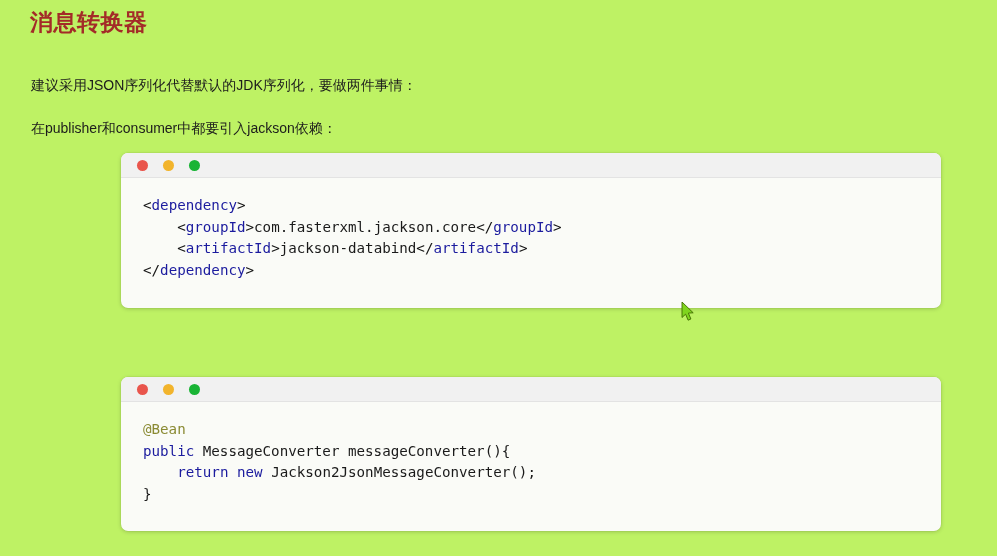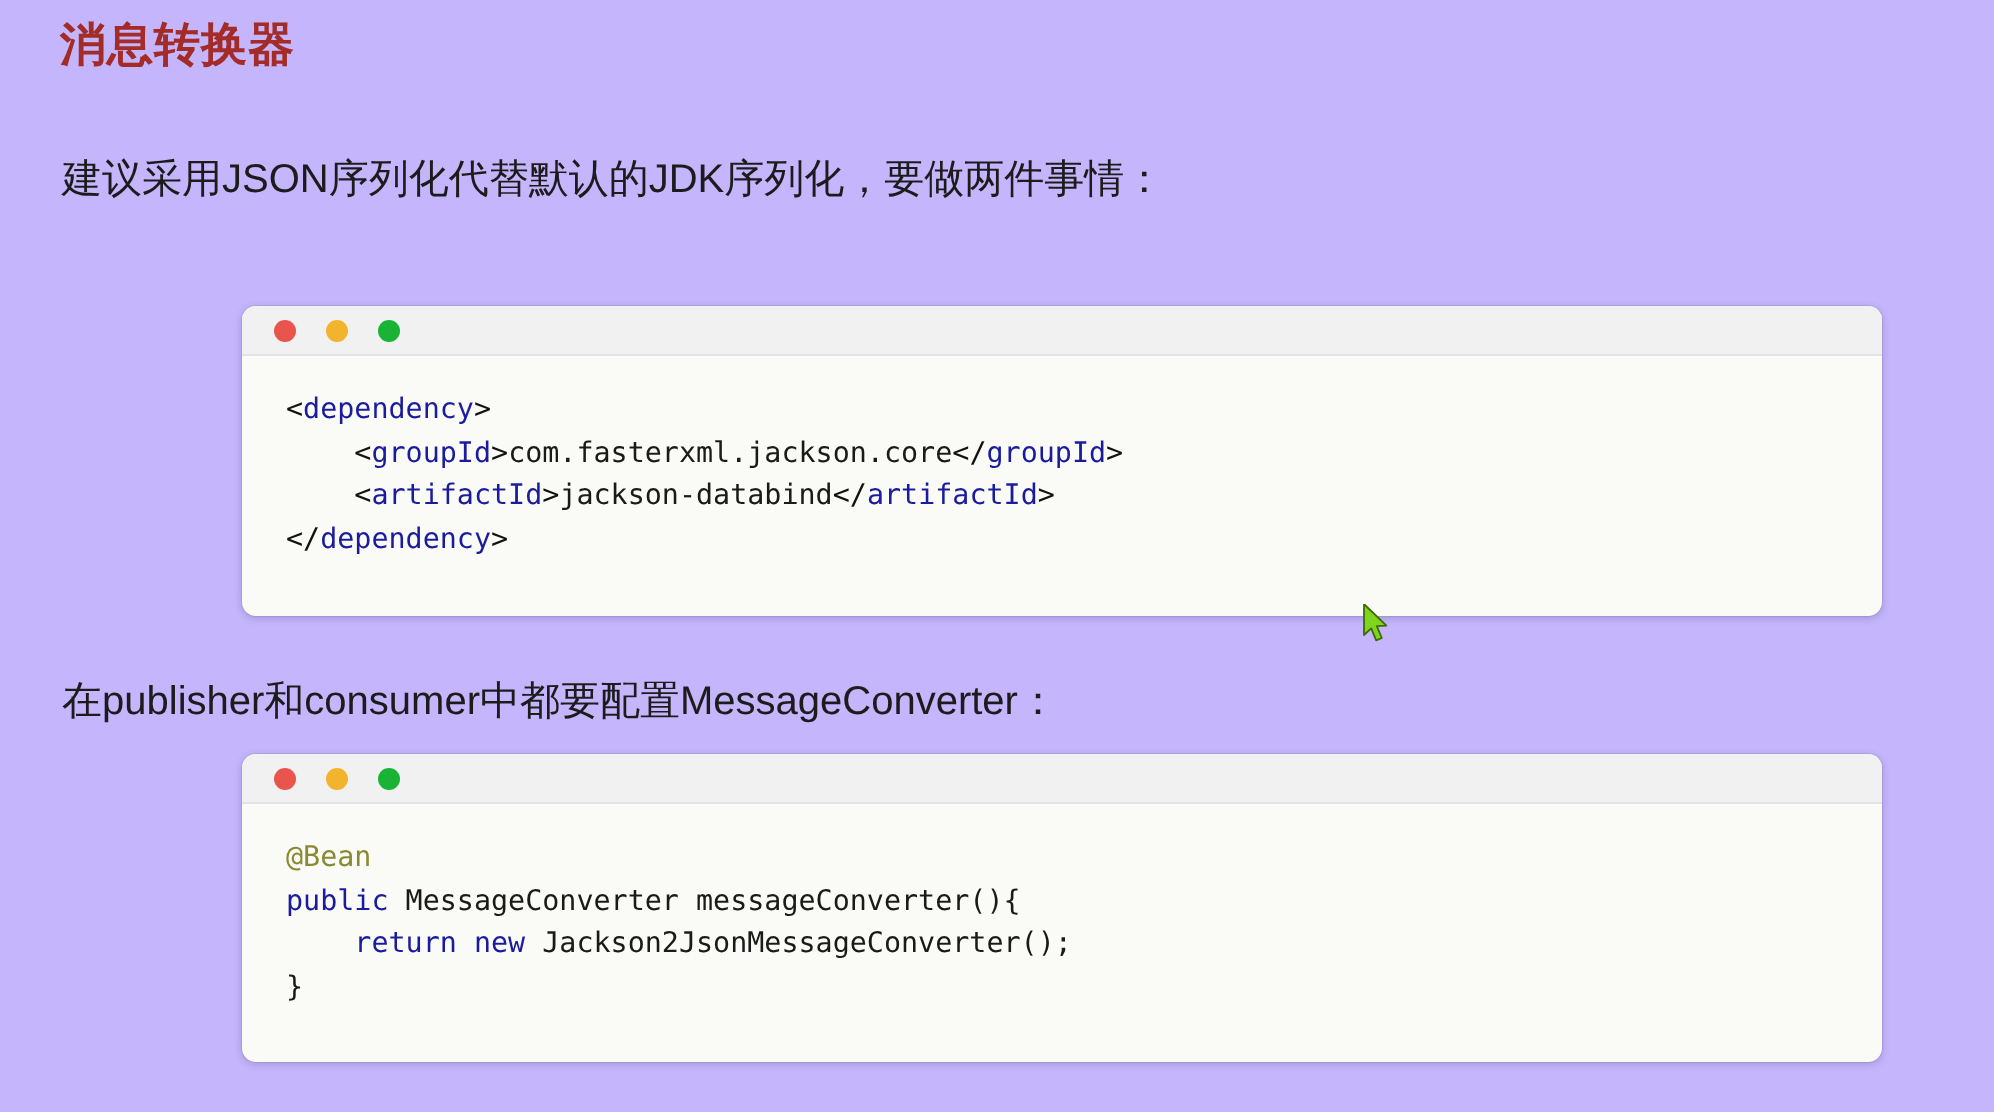--- a/index.html
+++ b/index.html
@@ -13,41 +13,41 @@
     position: relative;
     overflow: hidden;
     font-family: "Liberation Sans", sans-serif;
     -webkit-font-smoothing: antialiased;
   }
 
   .page {
     position: relative;
     width: 997px;
     height: 556px;
-    background: #c4b5fd;
+    background: #bef264;
   }
 
   
   .doc-title {
     position: absolute;
     left: 30px;
     top: 8px;
     font-size: 23px;
     font-weight: bold;
     color: #a32b28;
     letter-spacing: 0.5px;
     line-height: 1.3;
     white-space: nowrap;
   }
 
   
   .para {
     position: absolute;
     left: 31px;
-    font-size: 20px;
+    font-size: 14px;
     color: #1c1c1c;
     line-height: 1.4;
     white-space: nowrap;
     font-weight: 400;
   }
   .para-1 { top: 76px; }
   .para-2 { top: 119px; }
   .para-3 { top: 337px; }
 
   
@@ -121,31 +121,31 @@
 </style>
 </head>
 <body>
 
 <div class="page">
 
   <div class="doc-title">消息转换器</div>
 
   <div class="para para-1">建议采用JSON序列化代替默认的JDK序列化，要做两件事情：</div>
 
+  <div class="para para-2">在publisher和consumer中都要引入jackson依赖：</div>
 
   <div class="code-window block-1">
     <div class="window-chrome">
       <span class="dot red"></span>
       <span class="dot yellow"></span>
       <span class="dot green"></span>
     </div>
     <div class="code-body"><div class="code-line"><span class="tok-punct">&lt;</span><span class="tok-tag">dependency</span><span class="tok-punct">&gt;</span></div><div class="code-line"><span class="tok-plain">    </span><span class="tok-punct">&lt;</span><span class="tok-tag">groupId</span><span class="tok-punct">&gt;</span><span class="tok-plain">com.fasterxml.jackson.core</span><span class="tok-punct">&lt;/</span><span class="tok-tag">groupId</span><span class="tok-punct">&gt;</span></div><div class="code-line"><span class="tok-plain">    </span><span class="tok-punct">&lt;</span><span class="tok-tag">artifactId</span><span class="tok-punct">&gt;</span><span class="tok-plain">jackson-databind</span><span class="tok-punct">&lt;/</span><span class="tok-tag">artifactId</span><span class="tok-punct">&gt;</span></div><div class="code-line"><span class="tok-punct">&lt;/</span><span class="tok-tag">dependency</span><span class="tok-punct">&gt;</span></div></div>
   </div>
 
-  <div class="para para-3">在publisher和consumer中都要配置MessageConverter：</div>
 
   <div class="code-window block-2">
     <div class="window-chrome">
       <span class="dot red"></span>
       <span class="dot yellow"></span>
       <span class="dot green"></span>
     </div>
     <div class="code-body"><div class="code-line"><span class="tok-anno">@Bean</span></div><div class="code-line"><span class="tok-keyword">public</span><span class="tok-plain"> MessageConverter messageConverter(){</span></div><div class="code-line"><span class="tok-plain">    </span><span class="tok-keyword">return</span><span class="tok-plain"> </span><span class="tok-keyword">new</span><span class="tok-plain"> Jackson2JsonMessageConverter();</span></div><div class="code-line"><span class="tok-plain">}</span></div></div>
   </div>
 

